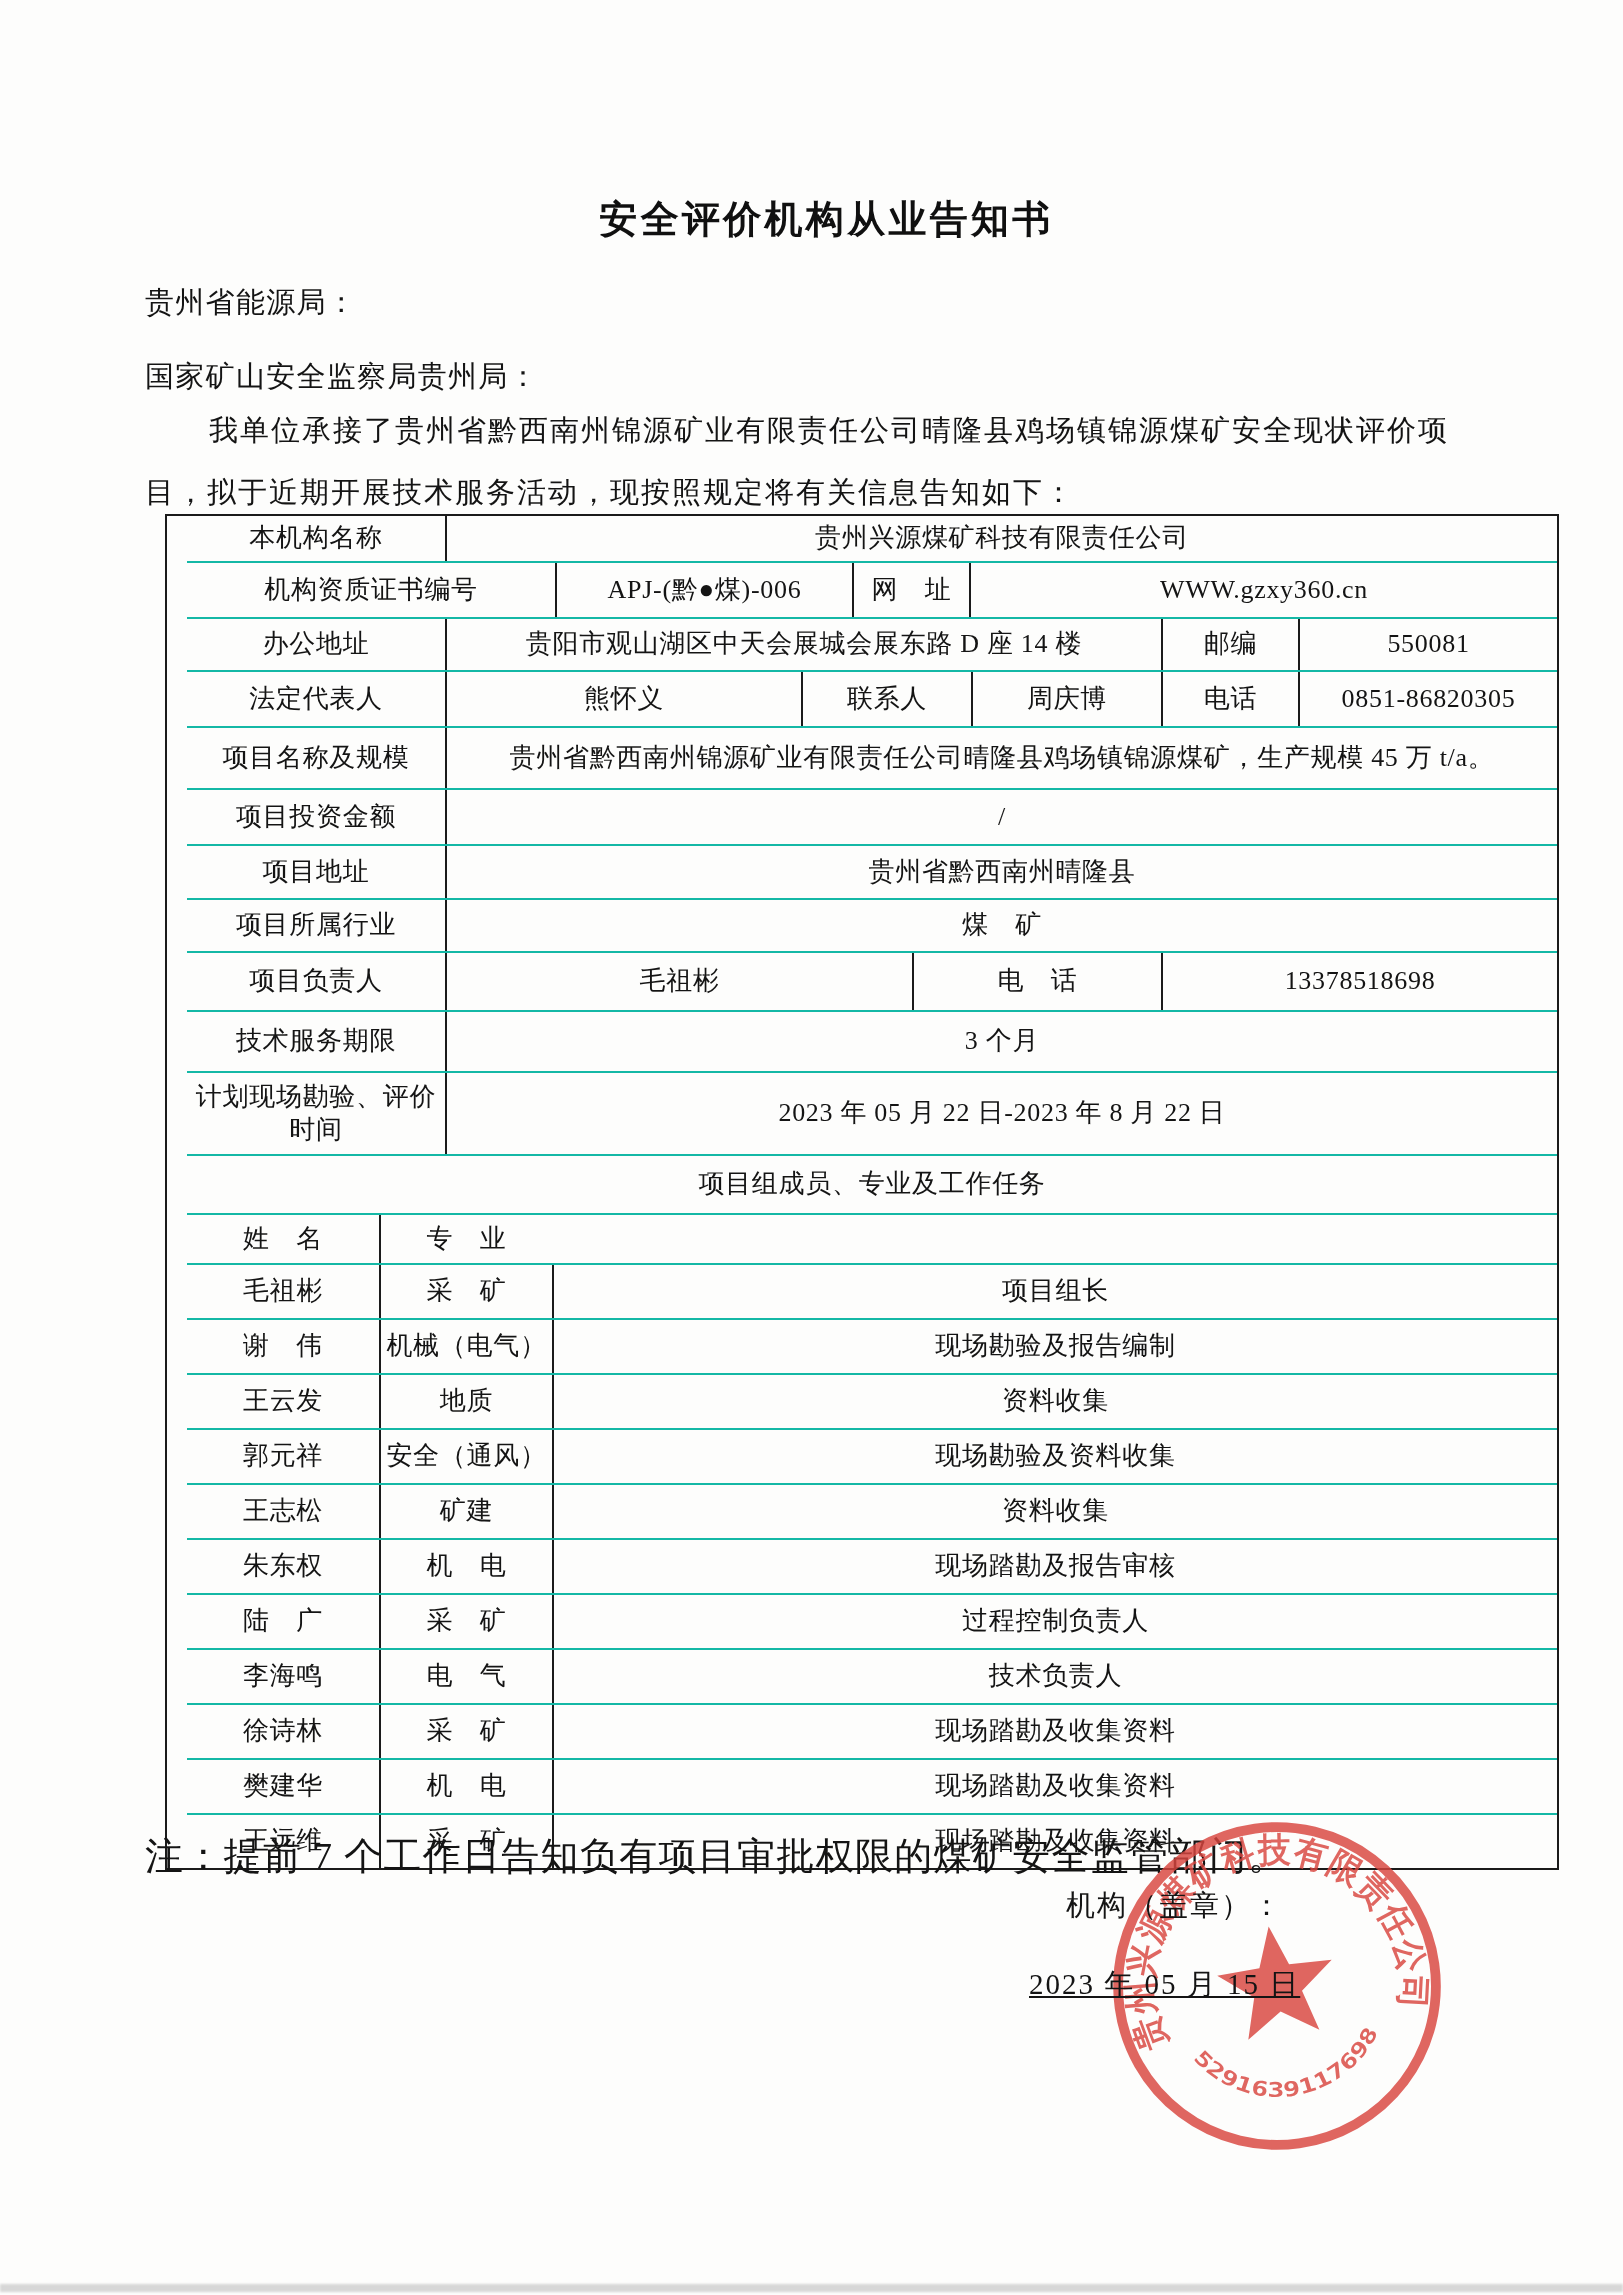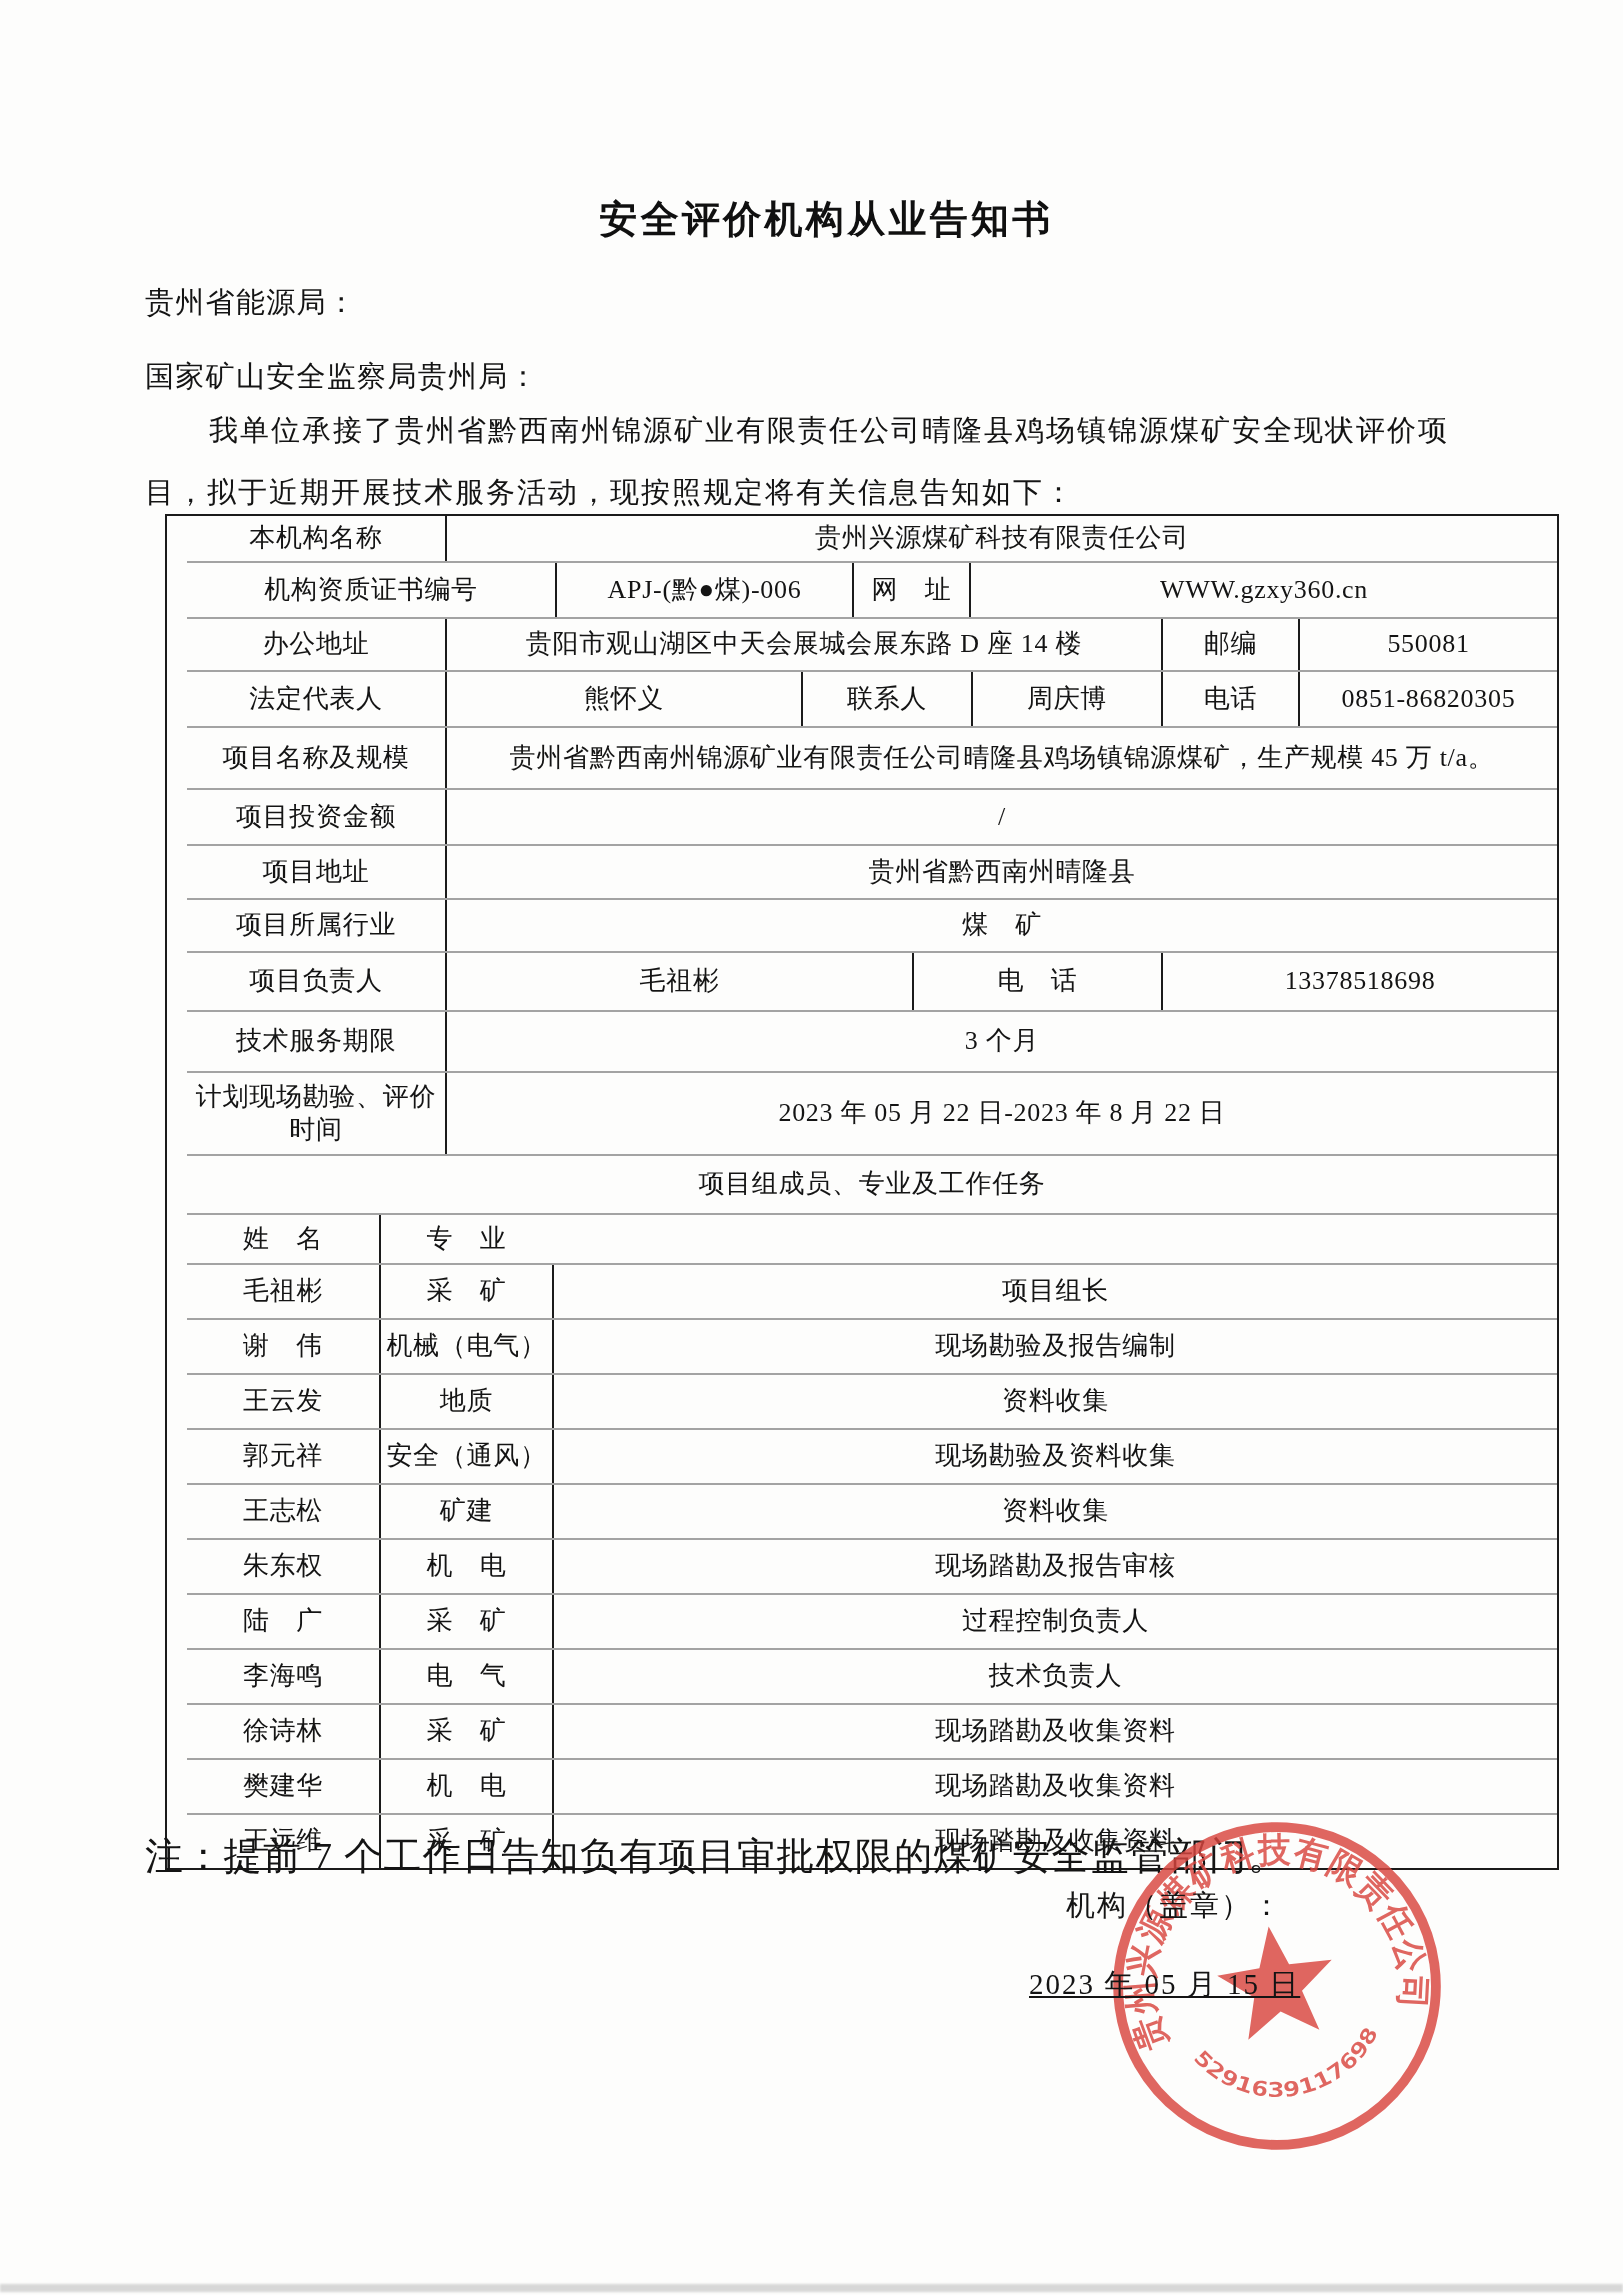--- a/index.html
+++ b/index.html
@@ -15,21 +15,21 @@
   }
   .addr-line{left:145px;font-size:29px;letter-spacing:1.3px;}
   .para-line{font-size:29px;letter-spacing:2px;}
   
   #info-table{
     position:absolute;left:165px;top:514px;width:1370px;
     border:2.6px solid #1b1b1b;box-sizing:content-box;
     font-size:26px;letter-spacing:0.7px;padding-left:20px;
   }
   .trow{display:flex;width:100%;}
-  .trow + .trow{border-top:2px solid #a3a3a3;}
+  .trow + .trow{border-top:2px solid #14b8a6;}
   .tcell{
     display:flex;align-items:center;justify-content:center;
     box-sizing:border-box;text-align:center;overflow:hidden;
     padding:1.3px 3.9px;line-height:1.25;
   }
   .tcell + .tcell{border-left:2px solid #1b1b1b;}
   .h68{height:45px}.h82{height:54px}.h78{height:51px}.h92{height:60px}
   .h83{height:54px}.h80{height:52px}.h87{height:57px}.h90{height:59px}
   .h123{height:81px}.h73{height:48px}.hm{height:53px}
   .w-label{width:258px;flex:none}

